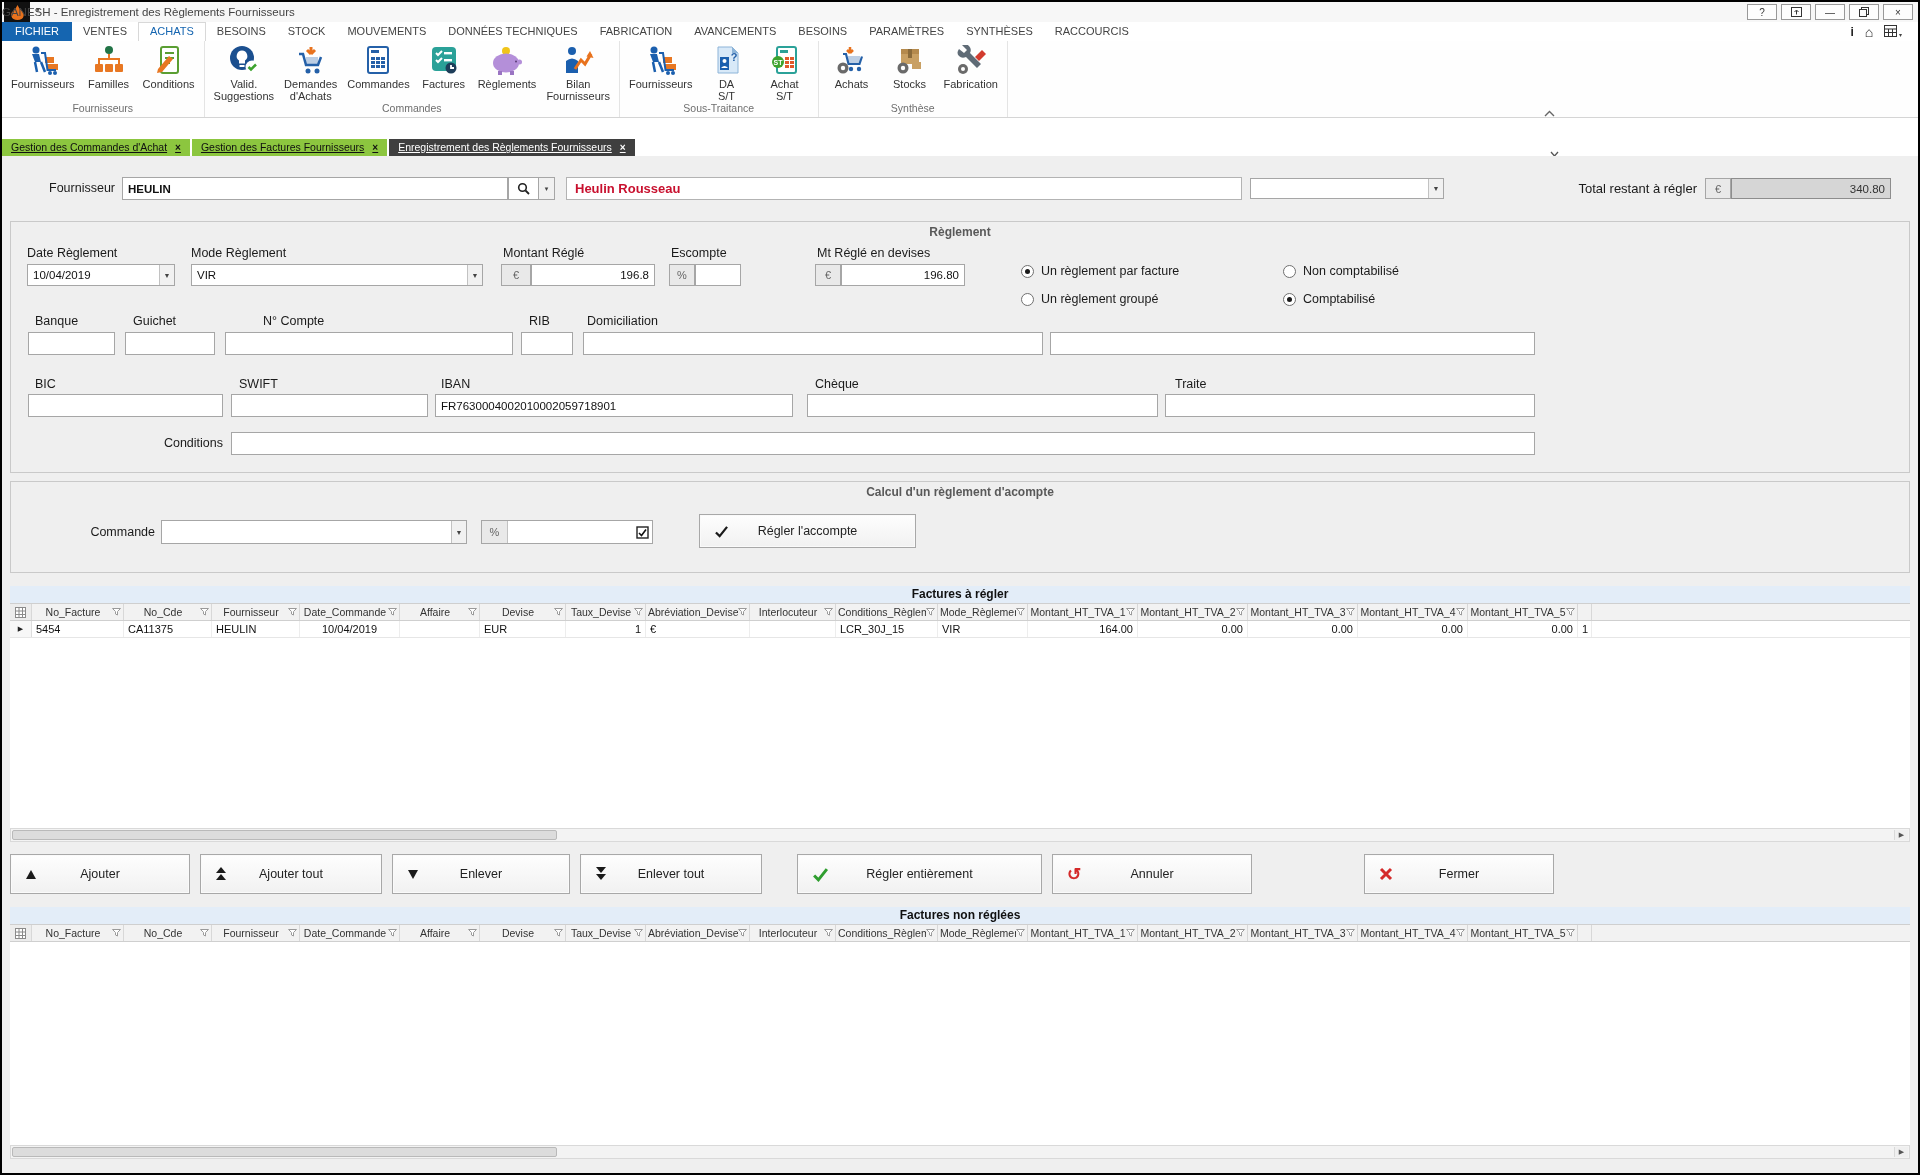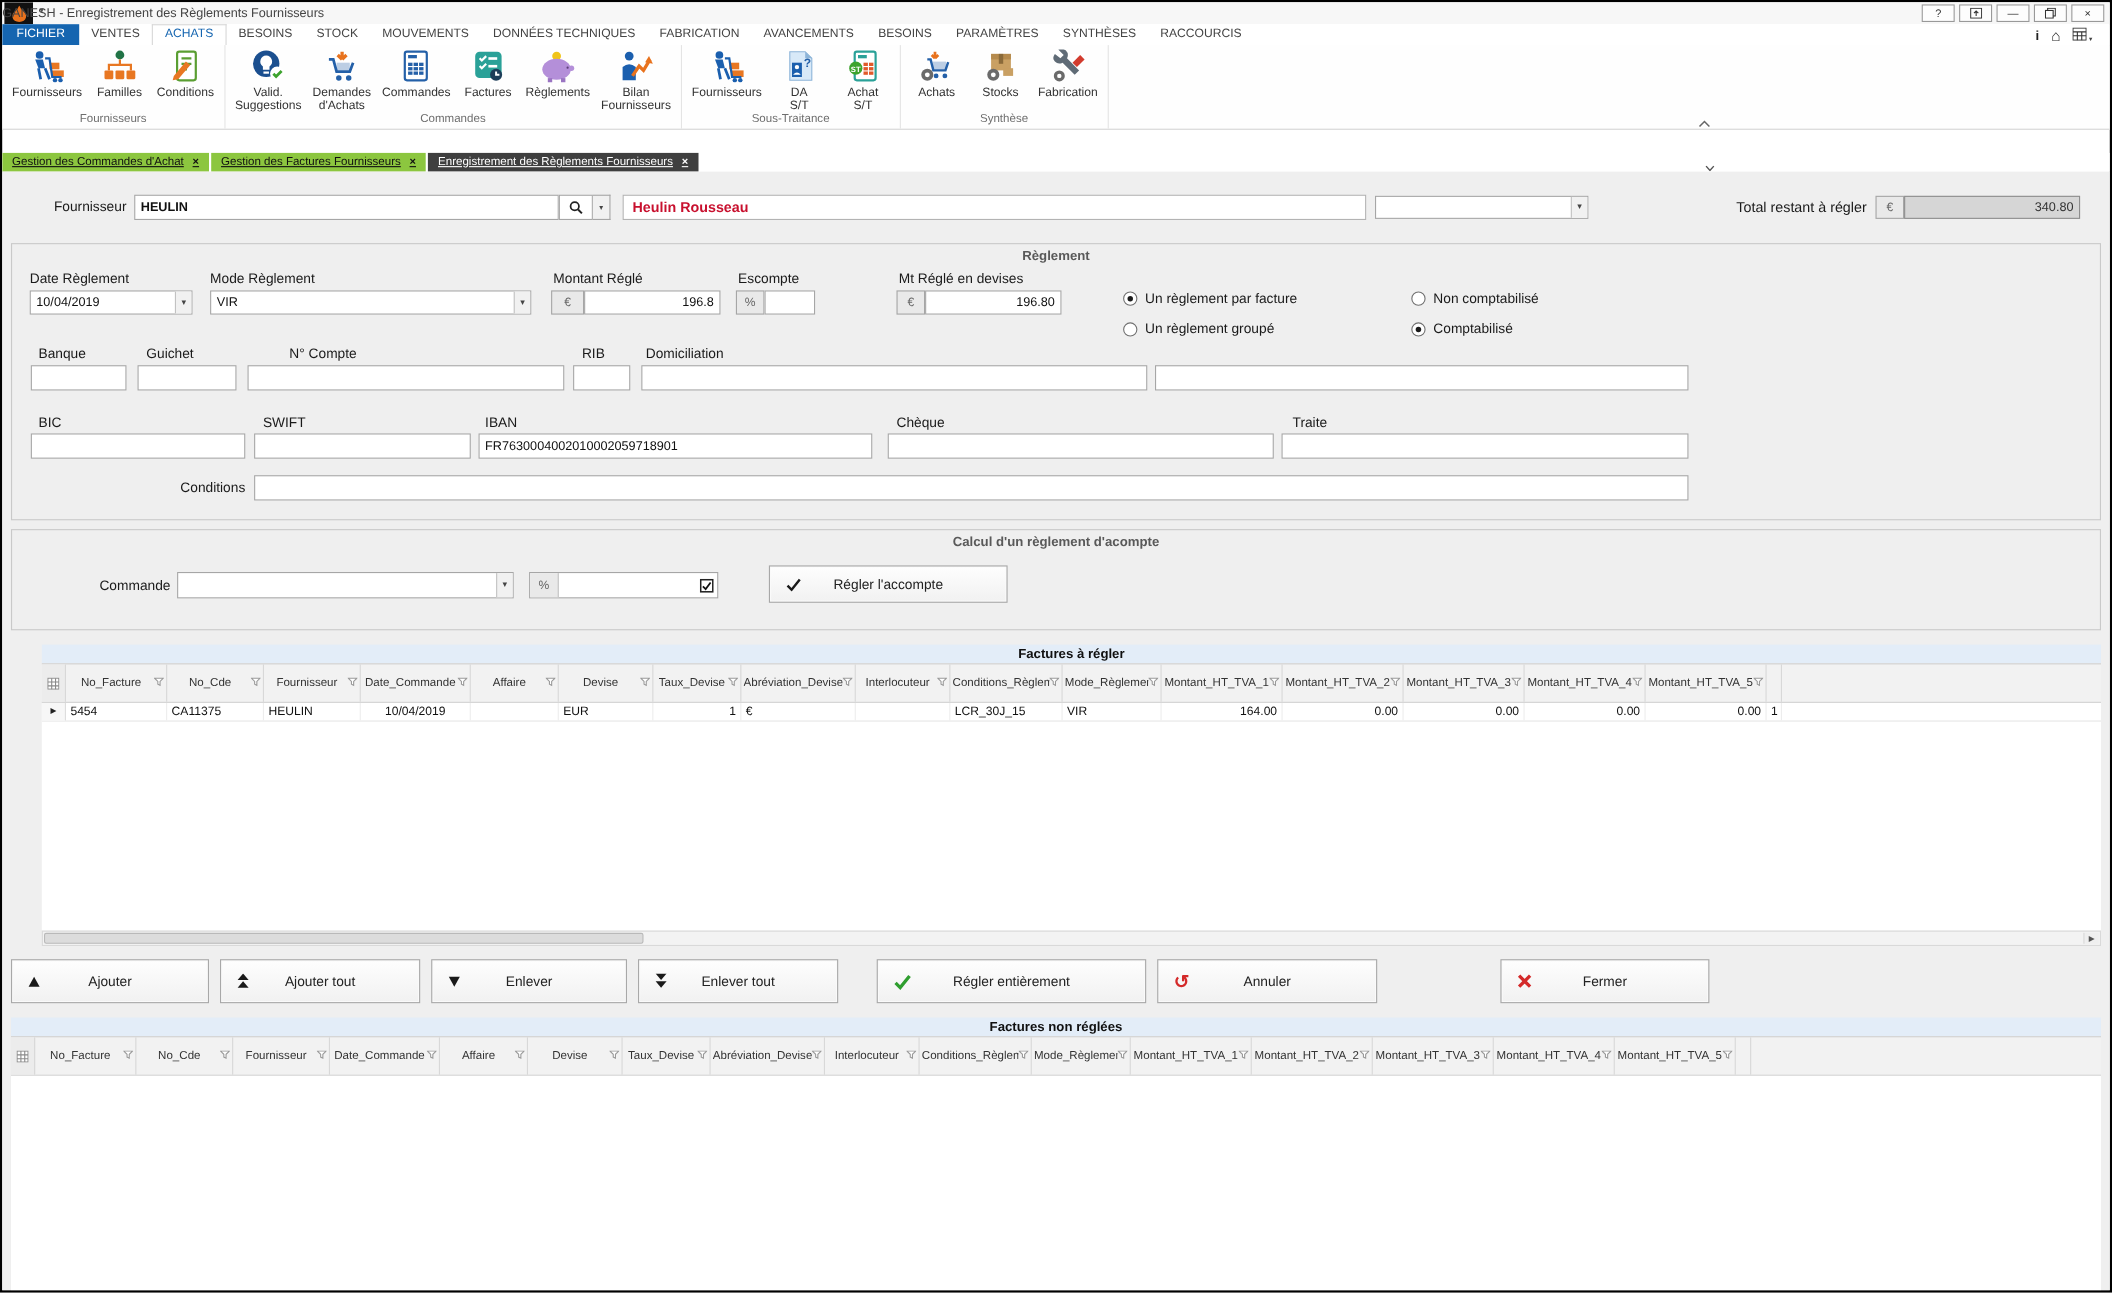--- a/index.html
+++ b/index.html
@@ -81,21 +81,21 @@
   .pct-wrap .v { flex:1; }
   .pct-wrap .cb { width:20px; display:flex; align-items:center; justify-content:center; }
 
   .big-btn { background:linear-gradient(#fefefe,#f1f1f1); border:1px solid #a8a8a8; box-shadow:inset 0 0 0 1px #fafafa; display:flex; align-items:center; position:relative; font-size:12.5px; color:#222; cursor:default; }
   .big-btn .bicon { position:absolute; left:14px; display:flex; align-items:center; }
   .big-btn .blabel { width:100%; text-align:center; }
 
   
   .grid { position:relative; }
   .grid-title { height:17px; line-height:17px; text-align:center; font-size:12px; font-weight:bold; color:#101010; background:#e3edf8; }
-  .grid-header { height:36px; display:flex; background:#f2f2f2; border-top:1px solid #cfcfcf; border-bottom:1px solid #cfcfcf; }
+  .grid-header { height:18px; display:flex; background:#f2f2f2; border-top:1px solid #cfcfcf; border-bottom:1px solid #cfcfcf; }
   .gh-cell { display:flex; align-items:center; padding:0 2px; border-right:1px solid #d8d8d8; font-size:10.5px; color:#333; overflow:hidden; flex:none; }
   .gh-cell .gh-lab { flex:1; text-align:center; white-space:nowrap; overflow:hidden; }
   .gh-corner { width:22px; background:#ececec; display:flex; align-items:center; justify-content:center; border-right:1px solid #d8d8d8; flex:none; }
   .gh-fill { flex:1; }
   .grid-body { background:#fff; position:relative; overflow:hidden; }
   .g-row { display:flex; height:17px; border-bottom:1px solid #e6e6e6; font-size:11px; color:#111; }
   .g-cell { padding:0 4px; line-height:16px; border-right:1px solid #ededed; white-space:nowrap; overflow:hidden; flex:none; }
   .g-cell.r { text-align:right; } .g-cell.c { text-align:center; }
   .g-marker { width:22px; background:#f7f7f7; border-right:1px solid #ddd; text-align:center; font-size:7px; line-height:16px; color:#222; flex:none; }
   .g-fill { flex:1; }
@@ -534,21 +534,21 @@
       <div class="fld big-btn" style="left:688px; top:32px; width:217px; height:34px;">
         <span class="bicon">
           <svg width="15" height="13" viewBox="0 0 16 14">
               <path d="M2 8 L6 12 L14 2" stroke="#1a1a1a" stroke-width="2.4" fill="none"></path>
             </svg>
         </span>
         <span class="blabel">Régler l'accompte</span>
       </div>
     </div>
 
-    <div class="grid" style="margin-top:13px;margin-left:28px;">
+    <div class="grid" style="margin-top:13px;">
       <div class="grid-title">Factures à régler</div>
       <div class="grid-header">
           <div class="gh-corner">
             <svg width="11" height="11" viewBox="0 0 11 11">
               <rect x="0.5" y="0.5" width="10" height="10" fill="#fff" stroke="#8a8a8a"></rect>
               <path d="M0.5 4 H10.5 M0.5 7.5 H10.5 M4 0.5 V10.5 M7.5 0.5 V10.5" stroke="#8a8a8a"></path>
             </svg>
           </div>
           <div class="gh-cell" style="width: 92px;">
             <span class="gh-lab">No_Facture</span>

